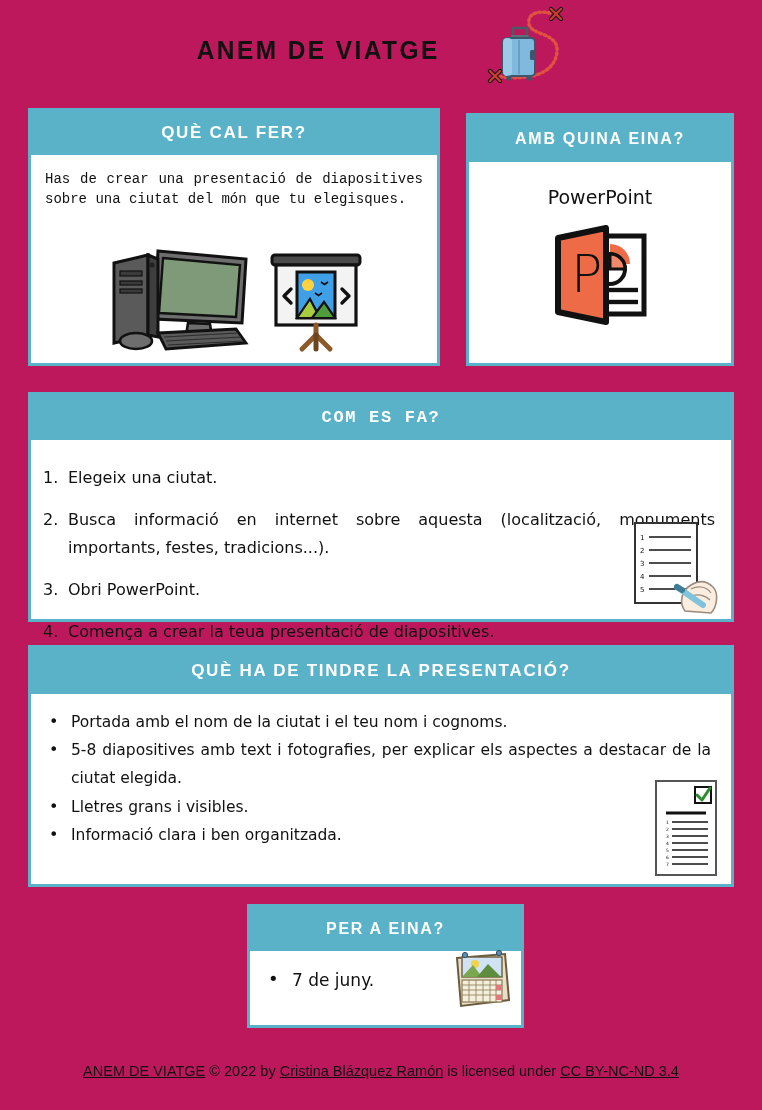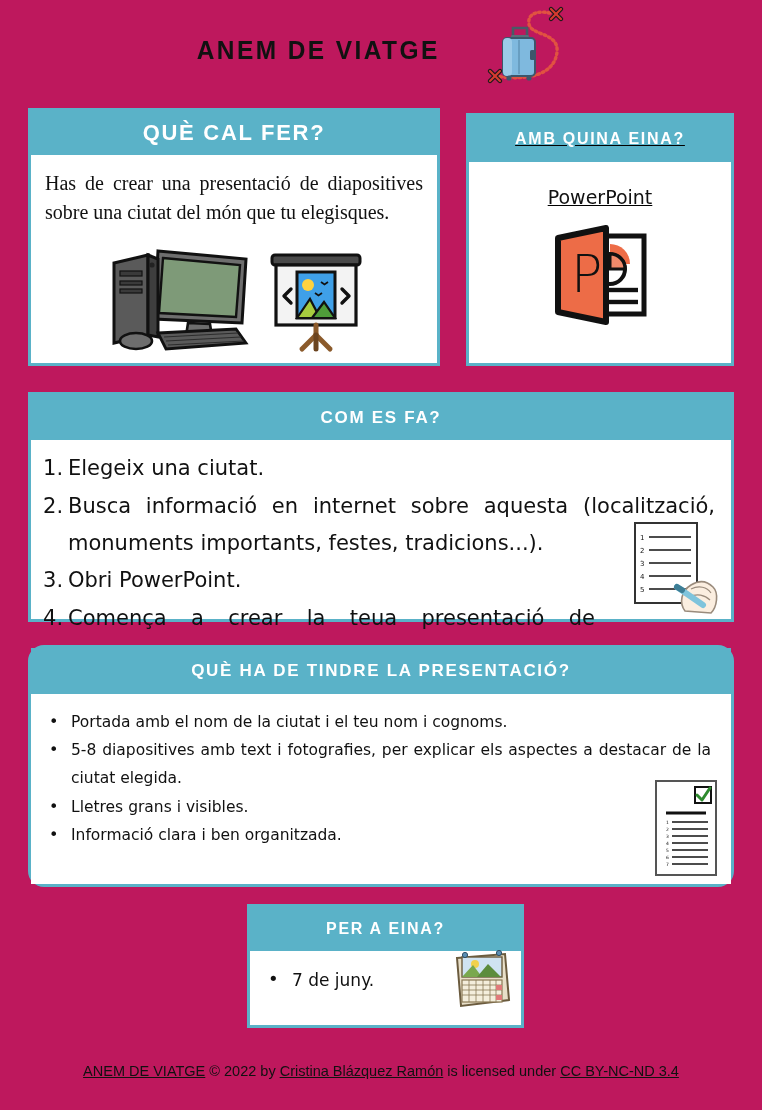--- a/index.html
+++ b/index.html
@@ -57,88 +57,89 @@
     align-items: center;
     justify-content: center;
   }
   .card-body {
     background: #ffffff;
     position: relative;
   }
 
   
   #card-que-cal-fer { left: 28px; top: 108px; width: 412px; height: 258px; }
-  #card-que-cal-fer .card-head { height: 44px; font-size: 22px; }
+  #card-que-cal-fer .card-head { height: 44px; font-size: 17px; }
   #card-que-cal-fer .card-body { height: 208px; padding: 14px 14px 0 14px; }
 
   .para {
-    font-family: Liberation Serif, serif;
-    font-size: 20px;
+    font-family: Liberation Mono, monospace;
+    font-size: 14px;
     line-height: 1.45;
     color: #111;
     text-align: justify;
     text-align-last: left;
   }
 
   .cardfer-icons {
     position: absolute;
     left: 0; right: 0; bottom: 4px;
     display: flex;
     align-items: flex-end;
     justify-content: center;
     gap: 14px;
   }
 
   
-  #card-amb-quina-eina { left: 466px; top: 113px; width: 268px; height: 253px; text-decoration: underline; }
+  #card-amb-quina-eina { left: 466px; top: 113px; width: 268px; height: 253px; }
   #card-amb-quina-eina .card-head { height: 46px; font-size: 16px; }
   #card-amb-quina-eina .card-body {
     height: 201px;
     display: flex; flex-direction: column;
     align-items: center; justify-content: flex-start;
     padding-top: 24px;
   }
   .tool-name {
     font-family: "DejaVu Sans", sans-serif;
     font-size: 19px;
     color: #111;
     margin-bottom: 14px;
   }
 
   
   #card-com-es-fa { left: 28px; top: 392px; width: 706px; height: 230px; }
-  #card-com-es-fa .card-head { height: 45px; font-size: 17px; }
+  #card-com-es-fa .card-head { height: 45px; font-size: 17px; font-family: Liberation Mono, monospace; }
   #card-com-es-fa .card-body { height: 179px; padding: 10px 16px 0 10px; }
 
   ol.steps { list-style: none; counter-reset: step; }
   ol.steps li {
     counter-increment: step;
     position: relative;
     padding-left: 27px;
     font-family: "DejaVu Sans", sans-serif;
-    font-size: 21px;
+    font-size: 16px;
     line-height: 1.75;
     color: #111;
     text-align: justify;
     text-align-last: left;
     margin-bottom: 1px;
+    margin-top: 14px;
   }
   ol.steps li::before {
     content: counter(step) ".";
     position: absolute;
     left: 2px; top: 0;
     font-weight: normal;
   }
   li.narrow { padding-right: 120px; }
   li.wide   { padding-right: 0px; }
 
   .notepad-wrap { position: absolute; right: 10px; bottom: 4px; width: 92px; height: 96px; }
 
   
-  #card-que-ha-de-tindre { left: 28px; top: 645px; width: 706px; height: 242px; border-radius: 16px; }
+  #card-que-ha-de-tindre { left: 28px; top: 645px; width: 706px; height: 242px; }
   #card-que-ha-de-tindre .card-head { height: 46px; font-size: 17px; }
   #card-que-ha-de-tindre .card-body { height: 190px; padding: 14px 20px 7px 16px; }
 
   ul.bullets { list-style: none; }
   ul.bullets li {
     position: relative;
     padding-left: 24px;
     font-family: "DejaVu Sans", sans-serif;
     font-size: 15.5px;
     line-height: 1.82;

